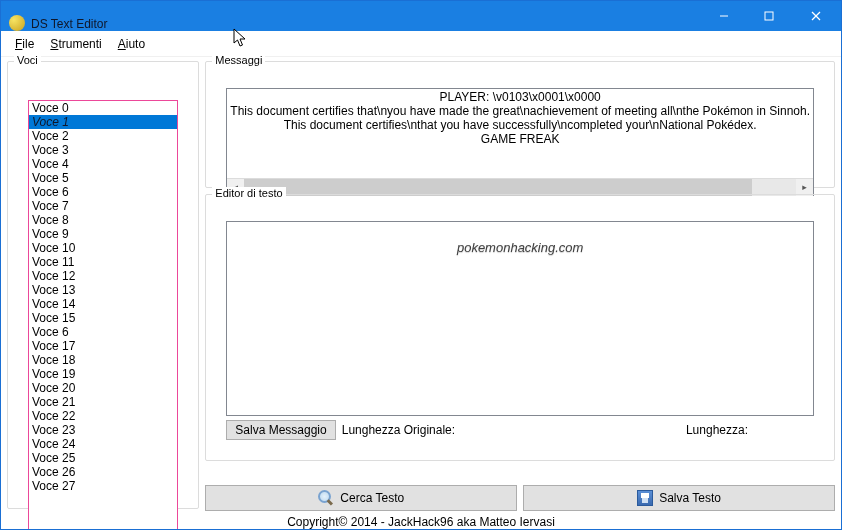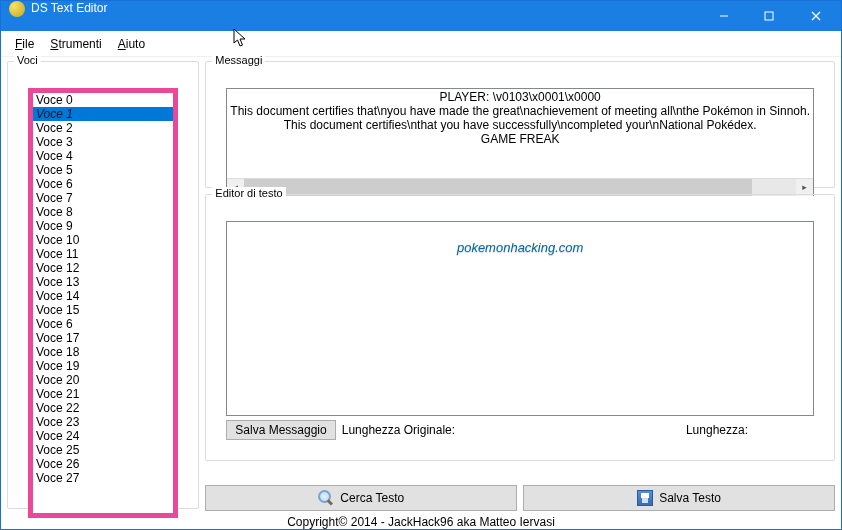--- a/index.html
+++ b/index.html
@@ -7,24 +7,24 @@
   font-family: "Segoe UI", Tahoma, sans-serif;
   font-size: 12px;
   background: #fff;
   width: 842px;
   height: 530px;
   overflow: hidden;
   border: 1px solid #1a6fd4;
 }
 .titlebar {
   display: flex;
-  align-items: flex-start;
+  align-items: flex-end;
   height: 30px;
   background: #1a7fe2;
-  color: #ffffff;
+  color: #0f172a;
   padding-left: 8px;
 }
 .titlebar .app-icon {
   width: 16px;
   height: 16px;
   border-radius: 50%;
   background: radial-gradient(circle at 30% 30%, #f7e463, #c9a21e);
   margin-right: 6px;
 }
 .titlebar .title { flex: 1; font-size: 12px; }
@@ -77,24 +77,24 @@
   left: 6px;
   background: #fff;
   padding: 0 3px;
   font-size: 11px;
 }
 .left {
   width: 250px;
 }
 .left-panel { height: 448px; }
 .listbox {
-  border: 5px solid #ec4899;
+  border: 1px solid #ec4899;
   background: #fff;
   height: 430px;
-  margin-top: 6px;
+  margin-top: 18px;
   overflow-y: scroll;
   font-size: 12px;
 }
 .listbox .item {
   padding: 0 3px;
   height: 14px;
   line-height: 14px;
   white-space: nowrap;
 }
 .listbox .item.selected {
@@ -162,21 +162,21 @@
   background: #fff;
   flex: 1;
   margin-top: 6px;
   position: relative;
 }
 .watermark {
   position: absolute;
   top: 18px;
   left: 50%;
   transform: translateX(-50%);
-  color: #0369a1;
+  color: #404040;
   font-style: italic;
   font-size: 13px;
   text-shadow: 0 1px 1px #ccc;
 }
 .editor-foot {
   display: flex;
   align-items: center;
   gap: 6px;
   margin-top: 4px;
   font-size: 12px;

